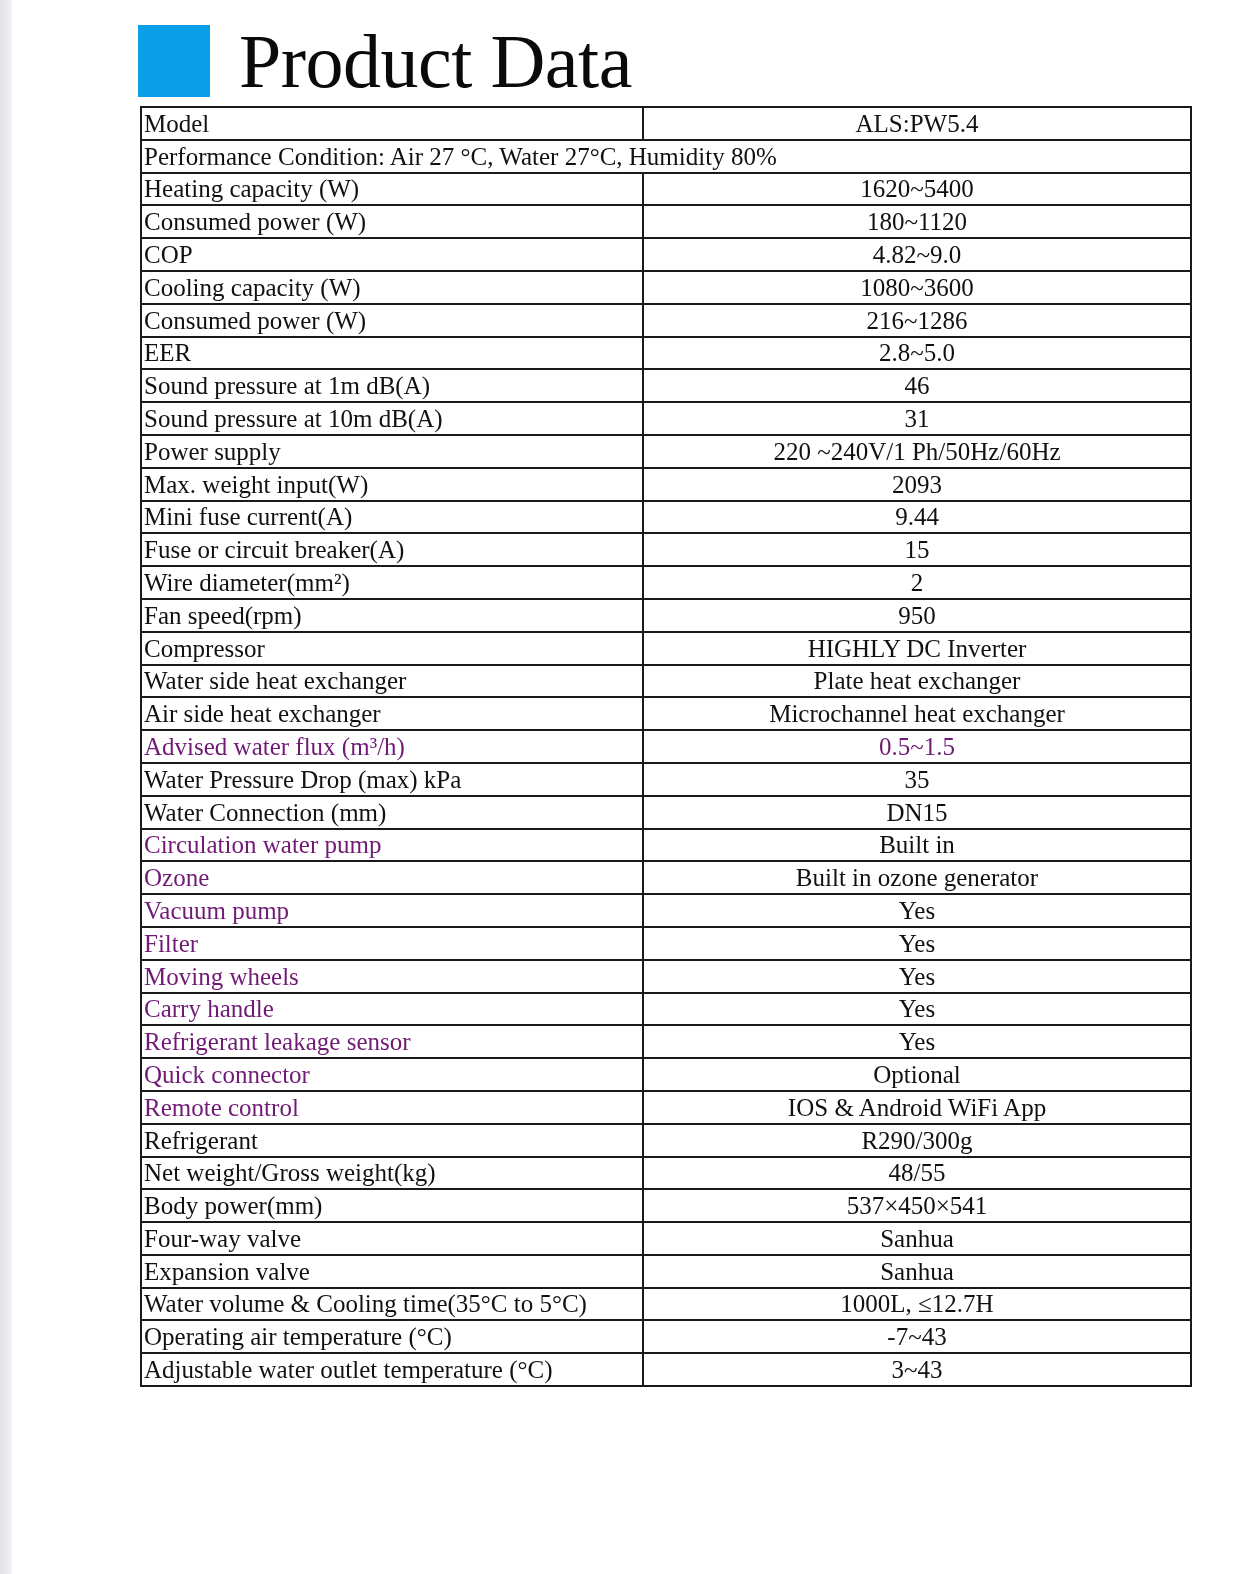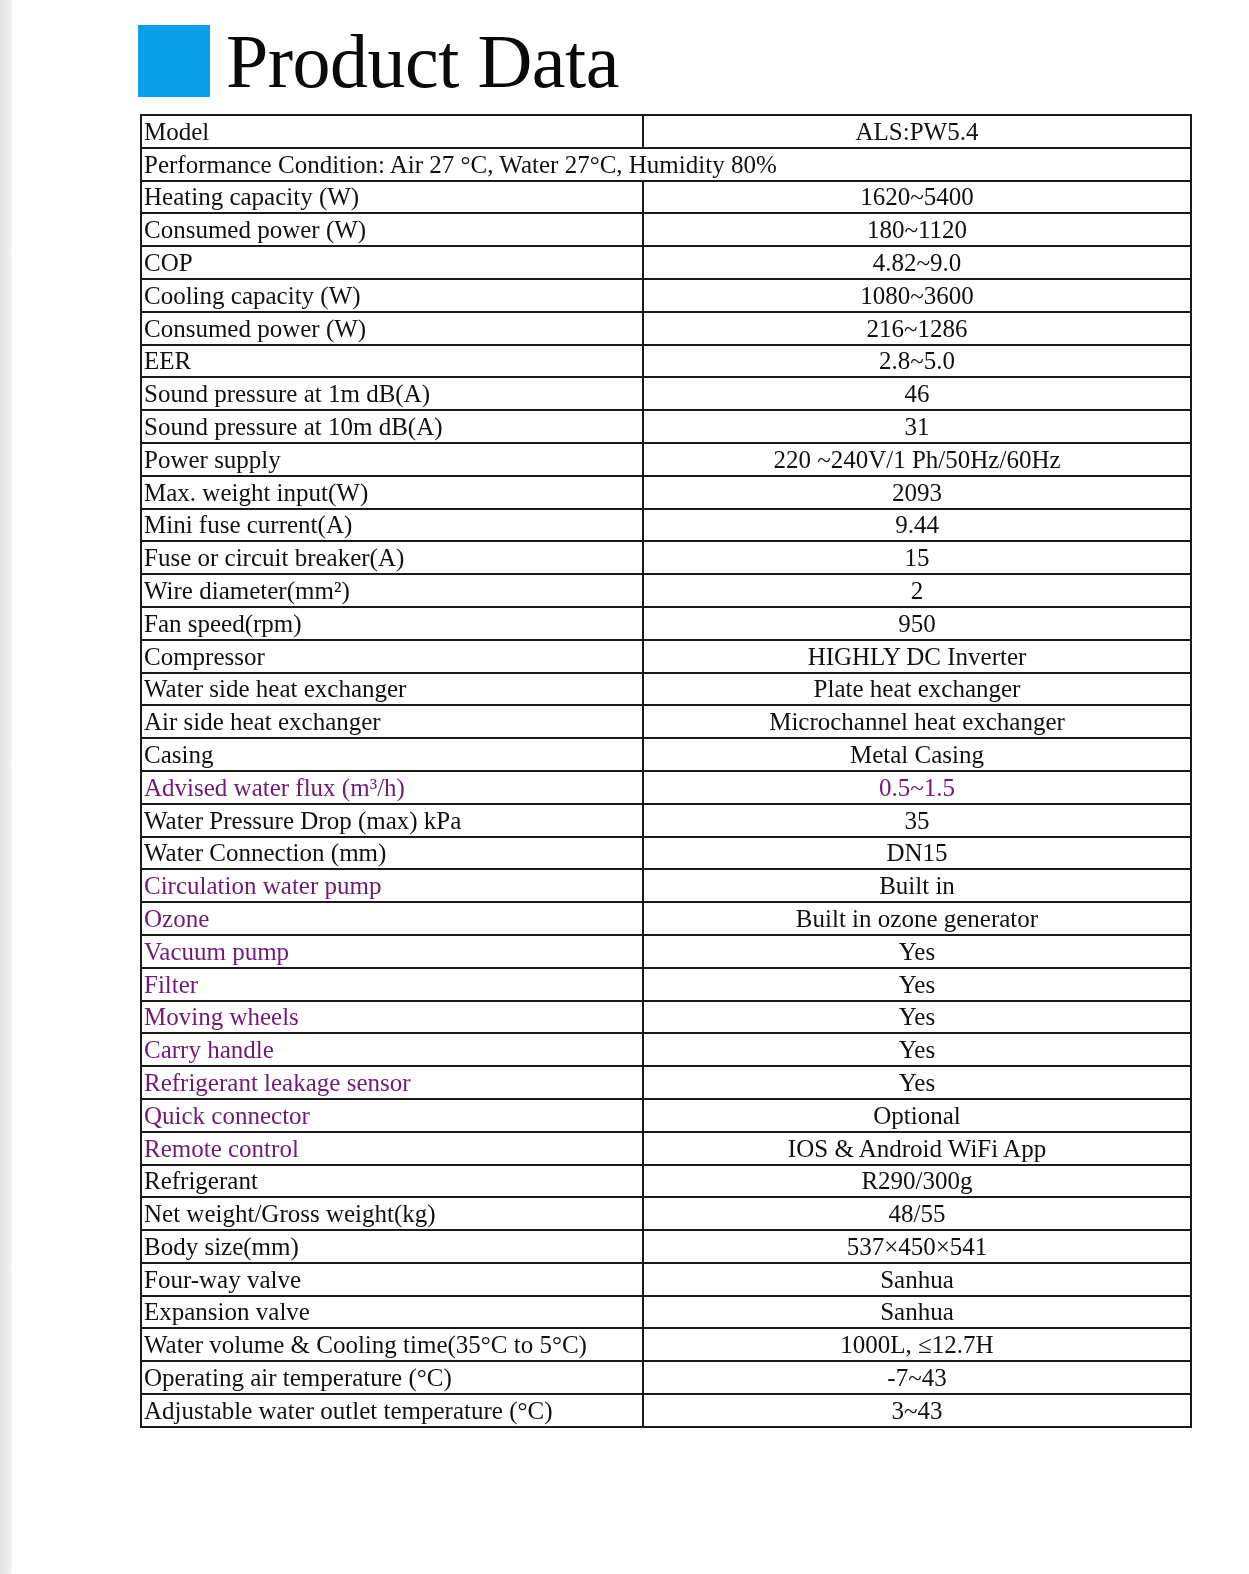--- a/index.html
+++ b/index.html
@@ -28,31 +28,31 @@
       height: 72px;
       display: flex;
       align-items: center;
     }
     .title-square {
       width: 72px;
       height: 72px;
       background: #0a9fe6;
     }
     .title-text {
-      margin-left: 16px;
+      margin-left: 29px;
       font-size: 76px;
       line-height: 72px;
       letter-spacing: -0.5px;
       color: #0a0a0a;
       white-space: nowrap;
     }
     .spec-table {
       position: absolute;
       left: 140px;
-      top: 114px;
+      top: 106px;
       width: 1052px;
       border-collapse: collapse;
       table-layout: fixed;
     }
     .spec-table td {
       border: 2px solid #1a1a1a;
       height: 30.8px;
       padding: 0 2px;
       font-size: 25px;
       line-height: 30px;
@@ -155,24 +155,20 @@
         <td class="value">HIGHLY DC Inverter</td>
       </tr>
       <tr>
         <td class="label">Water side heat exchanger</td>
         <td class="value">Plate heat exchanger</td>
       </tr>
       <tr>
         <td class="label">Air side heat exchanger</td>
         <td class="value">Microchannel heat exchanger</td>
       </tr>
-      <tr>
-        <td class="label">Casing</td>
-        <td class="value">Metal Casing</td>
-      </tr>
       <tr class="red-both">
         <td class="label">Advised water flux (m³/h)</td>
         <td class="value">0.5~1.5</td>
       </tr>
       <tr>
         <td class="label">Water Pressure Drop (max) kPa</td>
         <td class="value">35</td>
       </tr>
       <tr>
         <td class="label">Water Connection (mm)</td>
@@ -216,21 +212,21 @@
       </tr>
       <tr>
         <td class="label">Refrigerant</td>
         <td class="value">R290/300g</td>
       </tr>
       <tr>
         <td class="label">Net weight/Gross weight(kg)</td>
         <td class="value">48/55</td>
       </tr>
       <tr>
-        <td class="label">Body size(mm)</td>
+        <td class="label">Body power(mm)</td>
         <td class="value">537×450×541</td>
       </tr>
       <tr>
         <td class="label">Four-way valve</td>
         <td class="value">Sanhua</td>
       </tr>
       <tr>
         <td class="label">Expansion valve</td>
         <td class="value">Sanhua</td>
       </tr>

